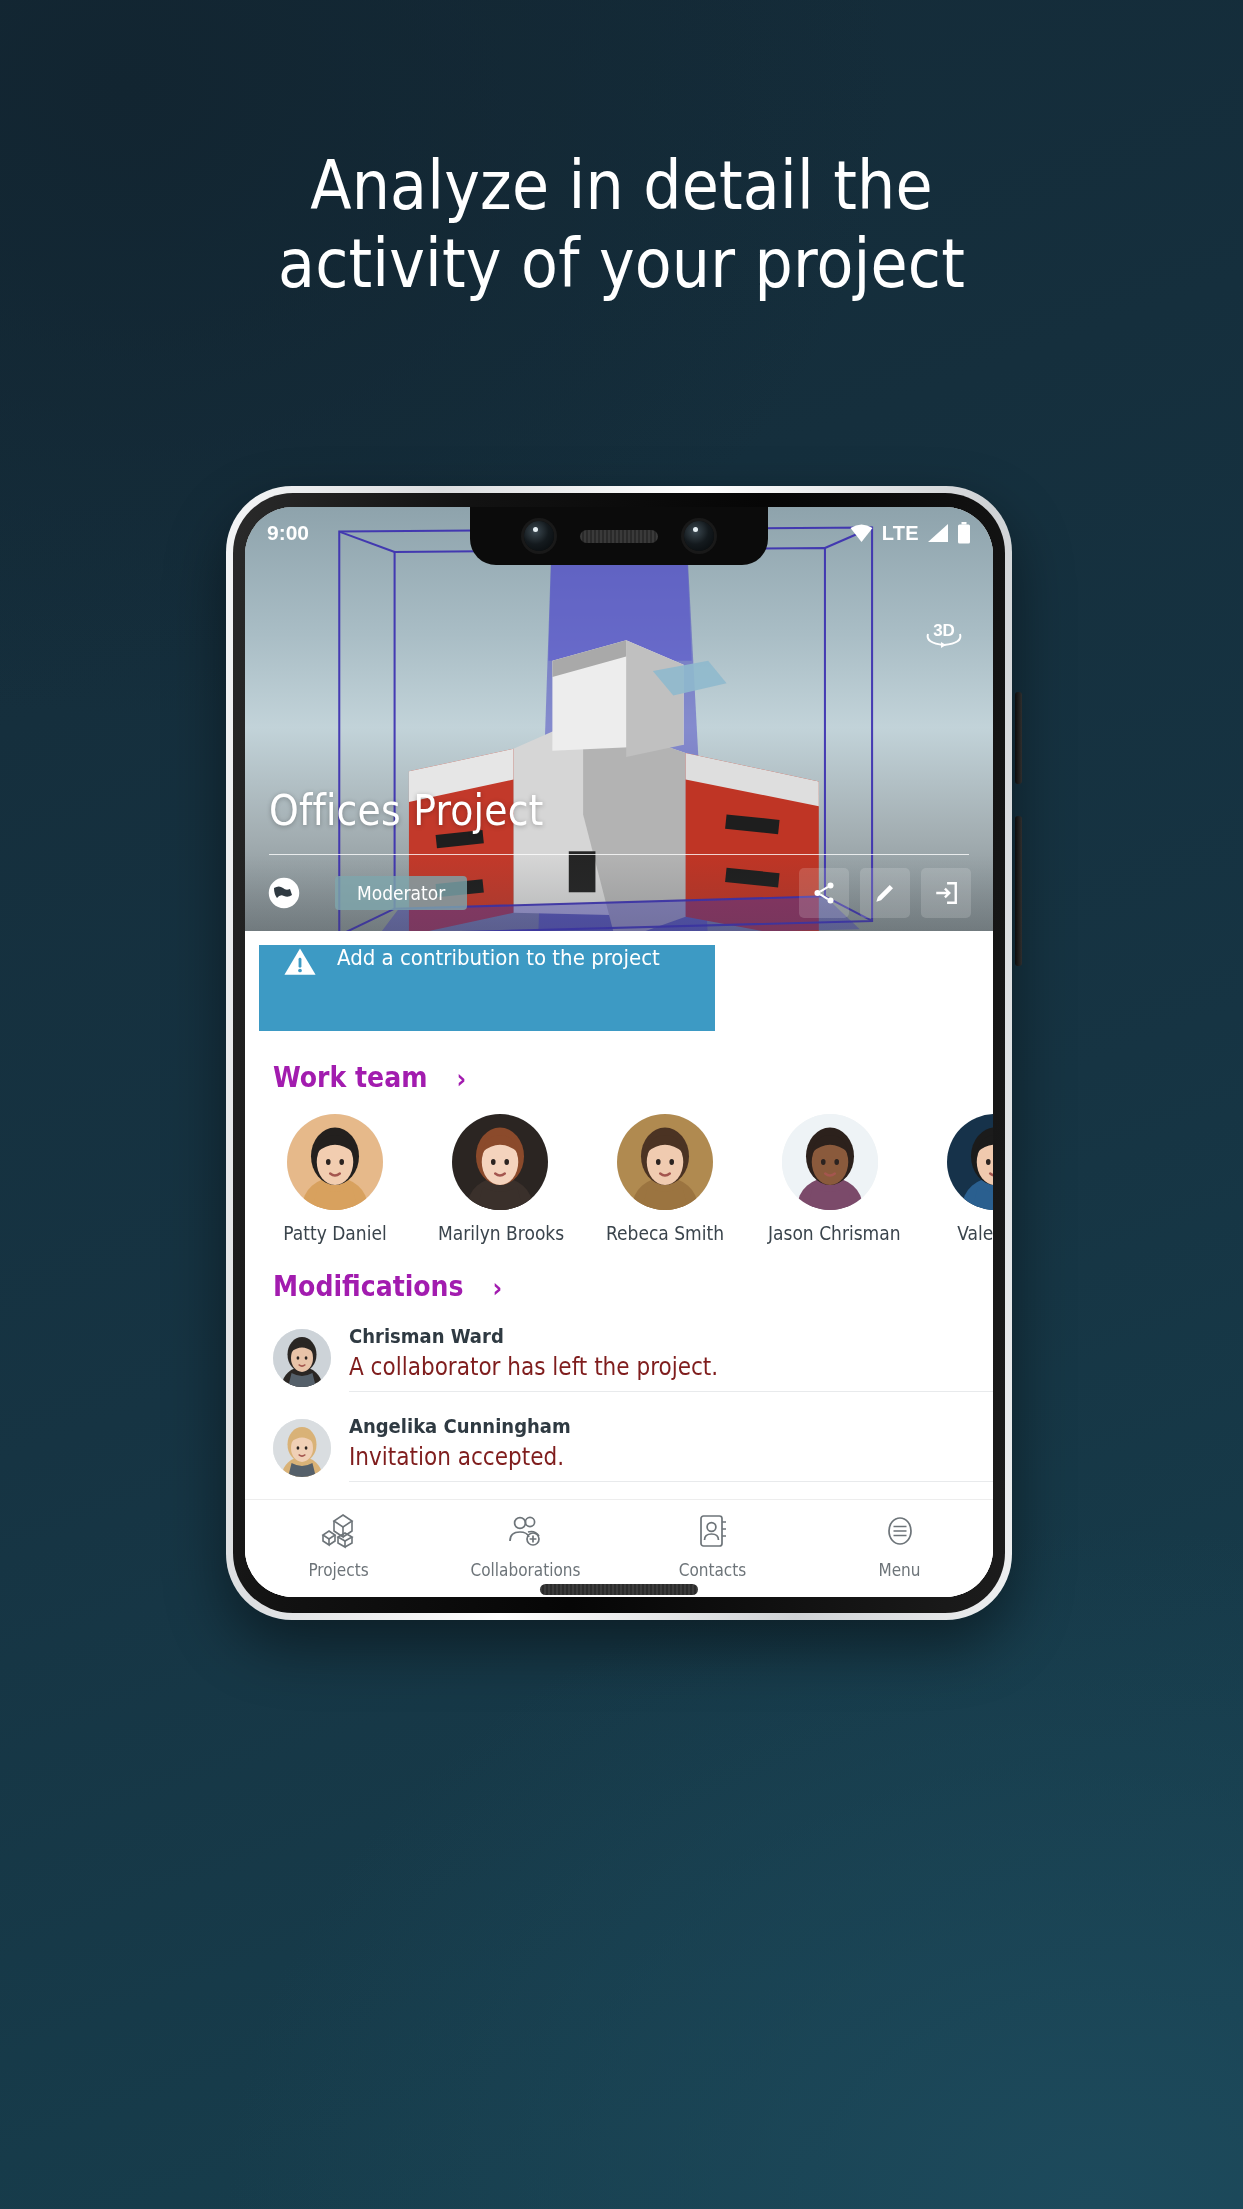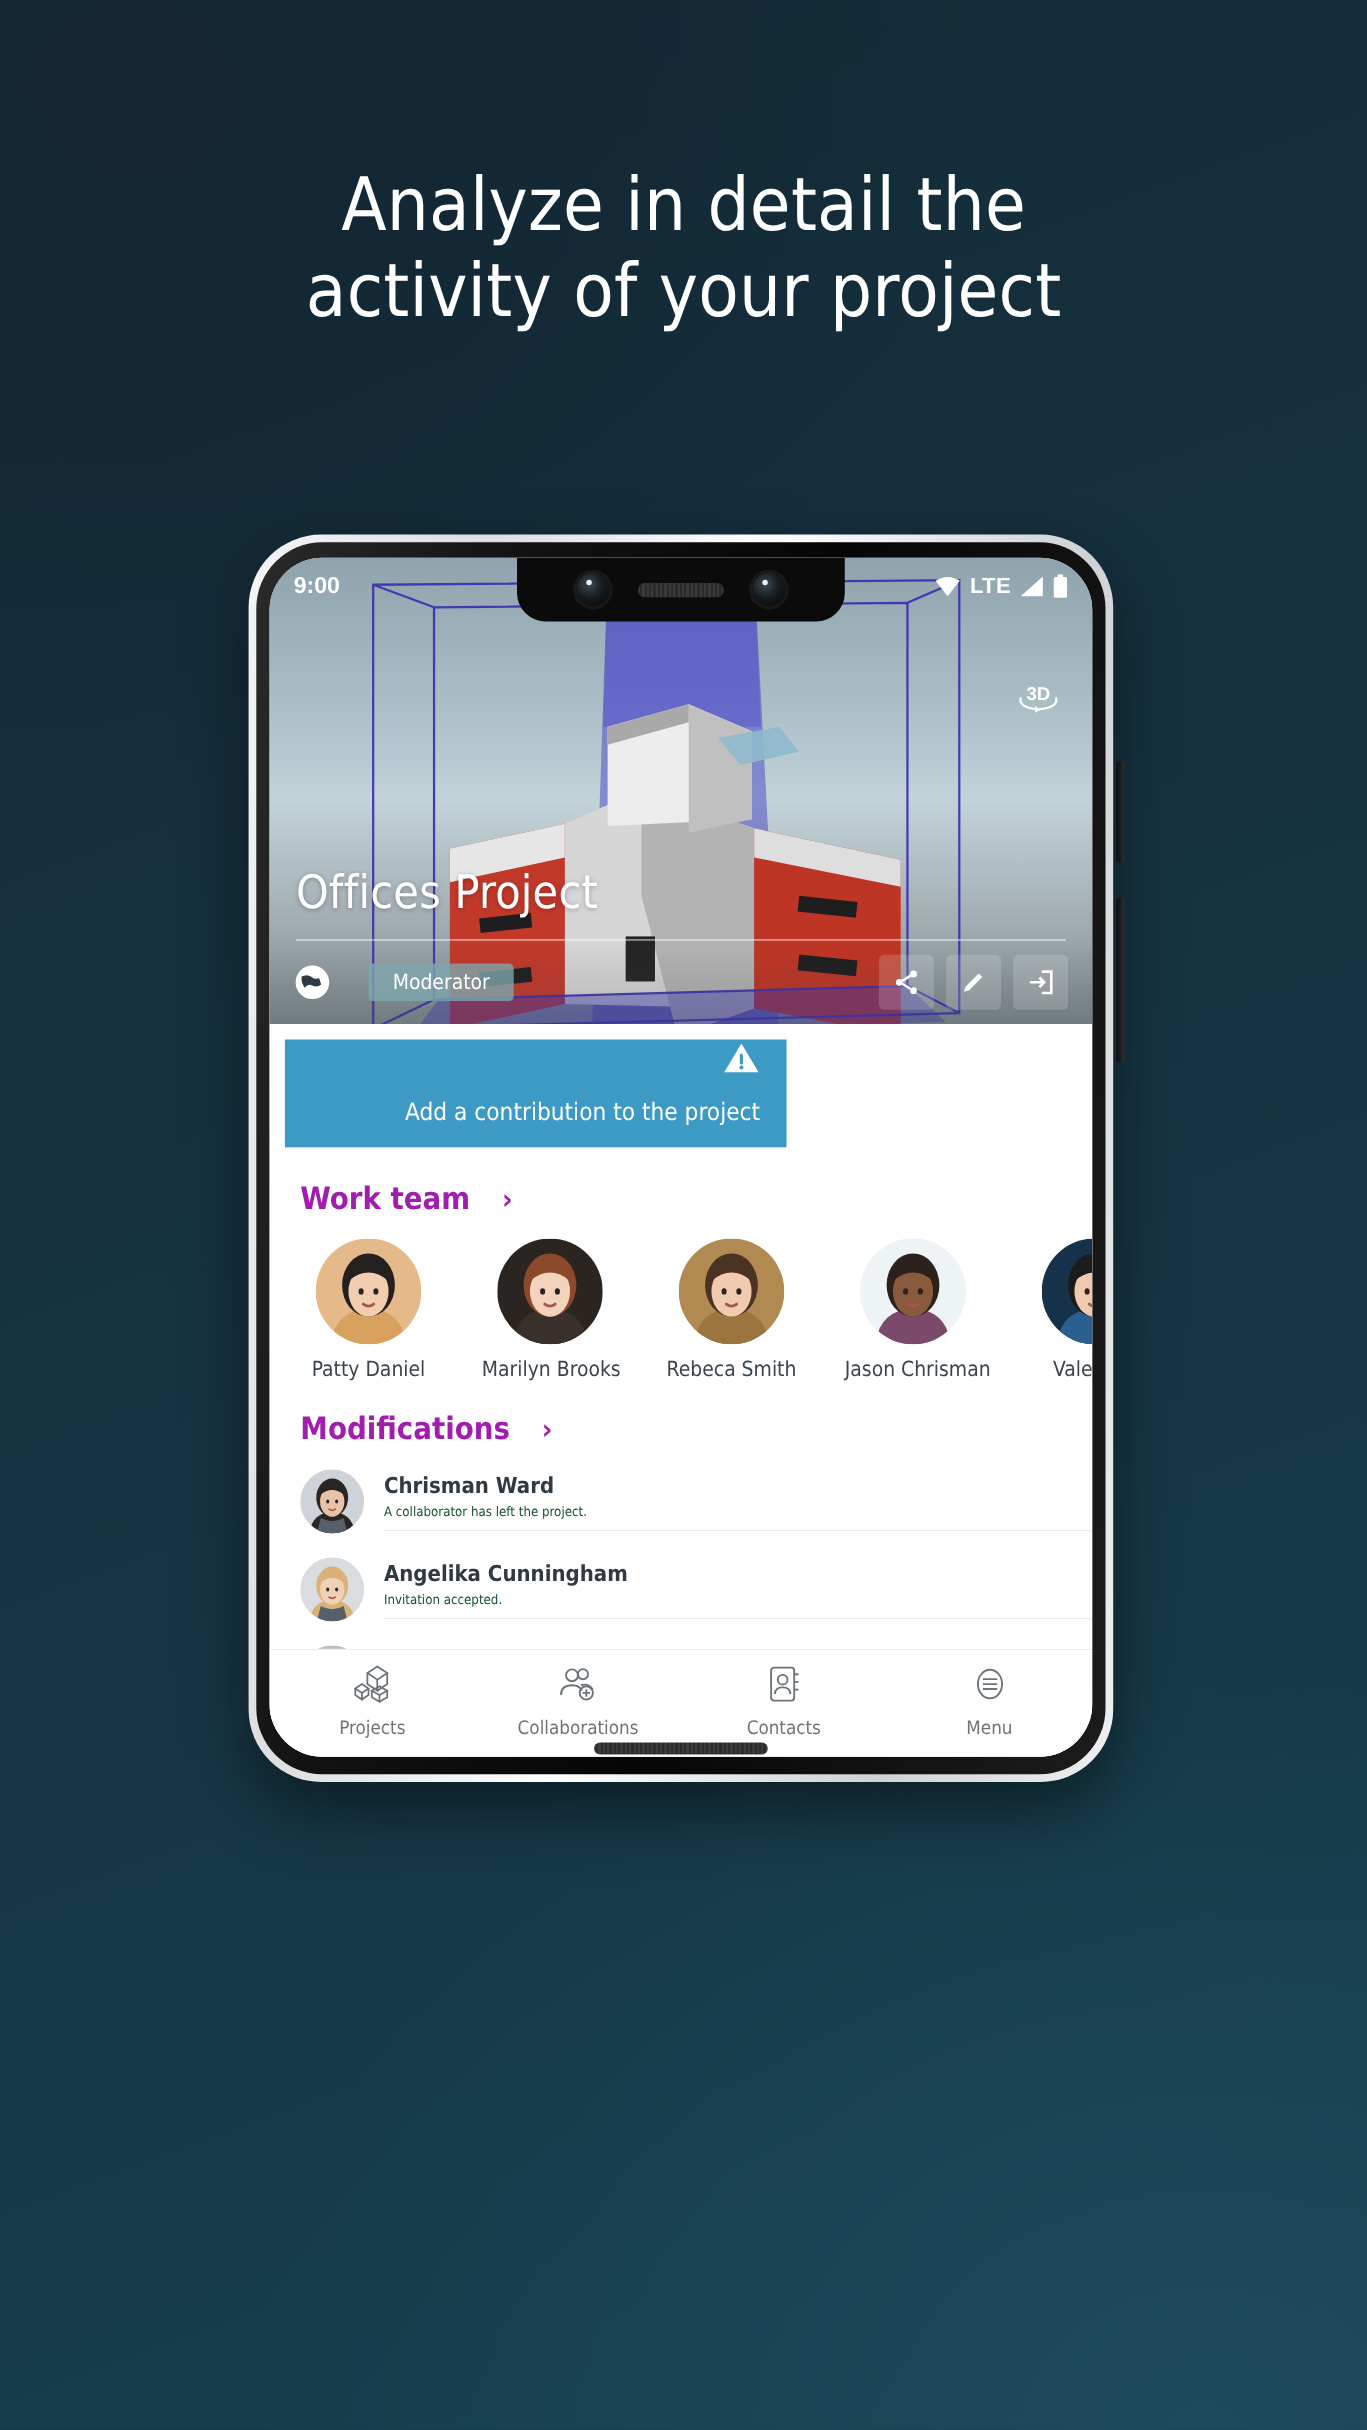--- a/index.html
+++ b/index.html
@@ -134,23 +134,23 @@
     display:flex; align-items:center; justify-content:center;
     color:#fff;
   }
 
   
   .content {
     position:absolute; top:424px; left:0; right:0; bottom:0;
     background:#ffffff; overflow:hidden;
   }
   .contrib {
-    margin:14px 0 0 14px; width:456px; height:98px;
-    background:#3d9ac4; display:flex; align-items:flex-end; gap:20px;
-    padding:0 24px; color:#fff;flex-direction:column;
+    margin:14px 0 0 14px; width:456px; height:86px;
+    background:#3d9ac4; display:flex; align-items:flex-start; gap:20px;
+    padding:0 24px; color:#fff;
   }
   .contrib-label { font-size:22px; font-weight:400;
     font-family:"DejaVu Sans Condensed","Liberation Sans", sans-serif; }
 
   .sec-head {
     display:flex; align-items:flex-end; gap:29px;
     color:#a21caf; font-size:28px; font-weight:700;
     font-family:"DejaVu Sans Condensed","Liberation Sans", sans-serif;
   }
   .sec-head .chev { font-size:26px; font-weight:700; }
@@ -170,21 +170,21 @@
   .mods-block { padding:26px 0 0 28px; }
   .mod-list { margin-top:10px; }
   .mod-item { display:flex; align-items:center; gap:18px; padding:11px 0; }
   .mod-avatar {
     width:58px; height:58px; border-radius:50%; overflow:hidden;
     background:#e3e7ea; flex:0 0 auto; position:relative;
   }
   .mod-body { flex:1; border-bottom:1px solid #e8eaec; padding-bottom:10px; }
   .mod-name { font-size:20px; color:#2f3a42; font-weight:600;
     font-family:"DejaVu Sans Condensed","Liberation Sans", sans-serif; }
-  .mod-sub { font-size:12px; color:#14532d; margin-top:5px;
+  .mod-sub { font-size:24px; color:#7f1d1d; margin-top:5px;
     font-family:"DejaVu Sans Condensed","Liberation Sans", sans-serif; }
 
   .stats-head {
     display:flex; justify-content:space-between; align-items:center;
     padding:28px 12px 0 28px;
   }
 
   .tabbar {
     position:absolute; left:0; right:0; bottom:0; height:98px;
     background:#fff; border-top:1px solid #ededed;

